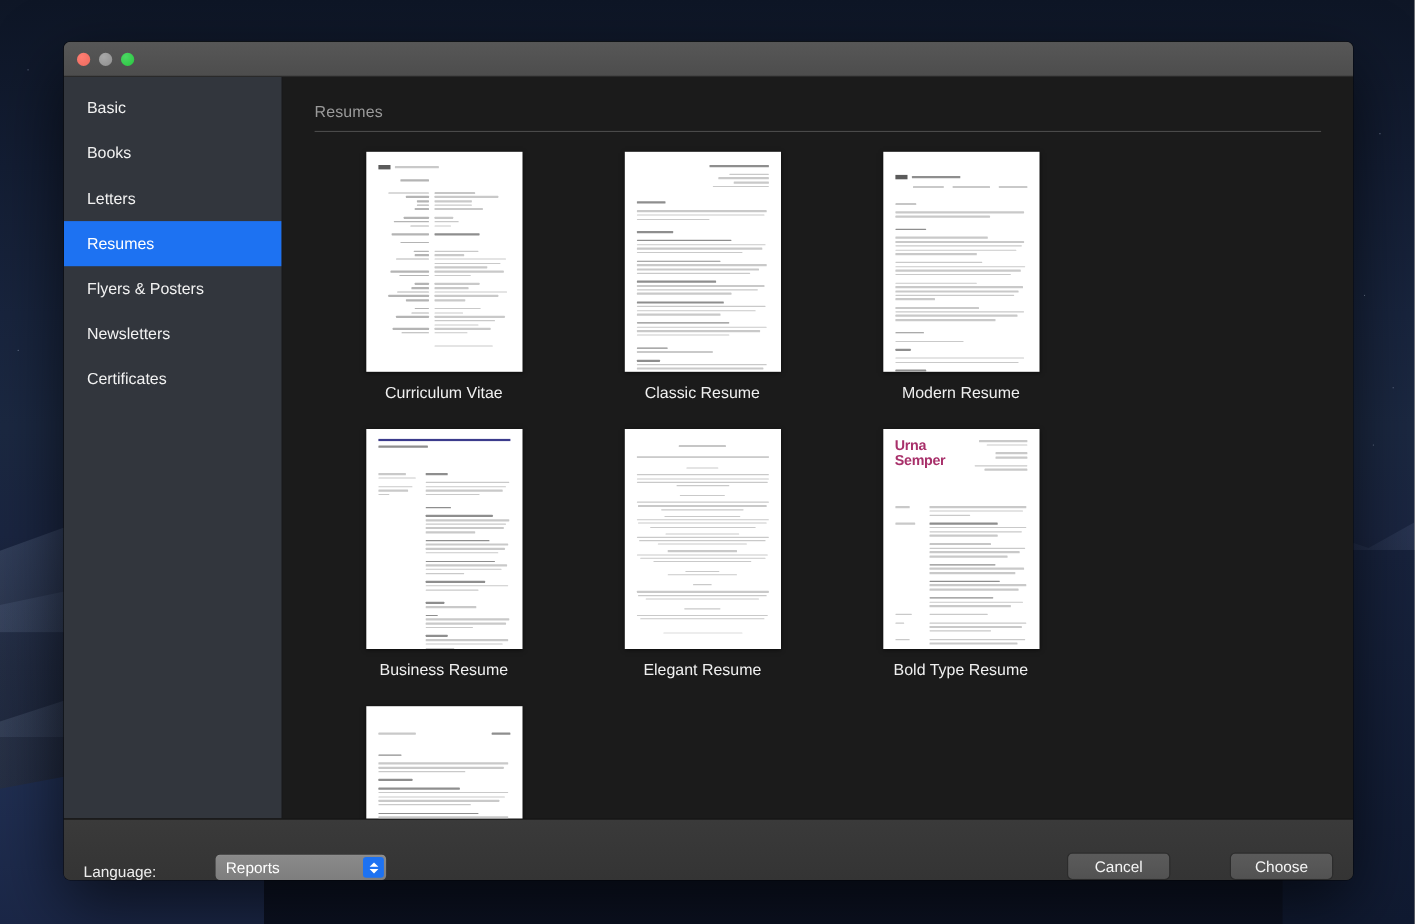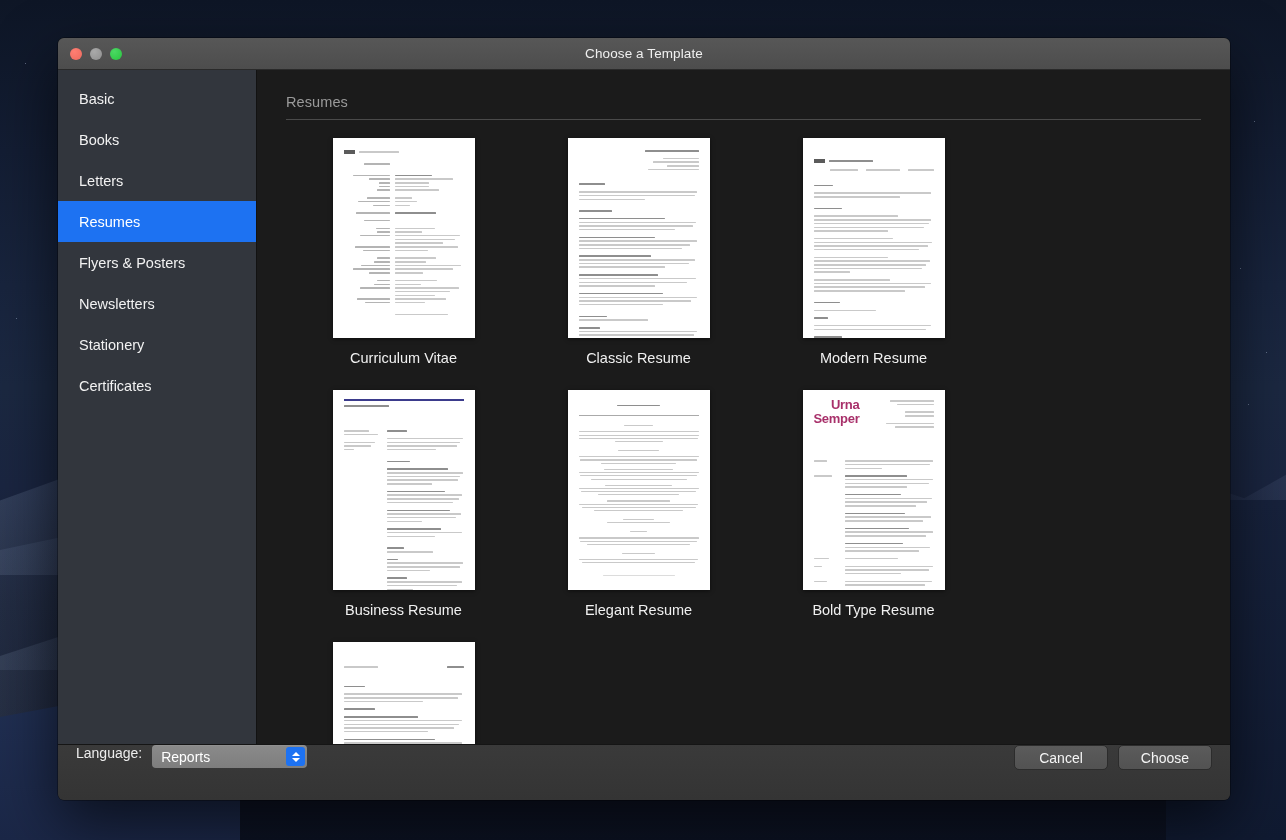--- a/index.html
+++ b/index.html
@@ -246,22 +246,23 @@
     letter-spacing: -0.3px;
   }
 
   
   #footer {
     height: 56px;
     flex: 0 0 56px;
     background: linear-gradient(180deg, #3a3a3a 0%, #343434 100%);
     border-top: 1px solid #151515;
     display: flex;
-    align-items: flex-start;
+    align-items: flex-end;
     padding: 0 18px;
+    gap: 44px;
   }
   #lang-label {
     font-size: 14px;
     color: #ededed;
     margin-right: 10px;
   }
   .popup {
     position: relative;
     height: 23px;
     width: 155px;
@@ -327,21 +328,20 @@
   <div class="star" style="left:1248px;top:404px;"></div>
 
   <div id="window">
 
     <div id="titlebar">
       <div class="traffic">
         <span class="tl-dot tl-close"></span>
         <span class="tl-dot tl-min"></span>
         <span class="tl-dot tl-max"></span>
       </div>
-      <div id="window-title">Choose a Template</div>
     </div>
 
     <div id="body-row">
 
       <div id="sidebar">
         <div class="side-item">
             <span>Basic</span>
           </div>
         <div class="side-item">
             <span>Books</span>
@@ -350,23 +350,20 @@
             <span>Letters</span>
           </div>
         <div class="side-item selected">
             <span>Resumes</span>
           </div>
         <div class="side-item">
             <span>Flyers &amp; Posters</span>
           </div>
         <div class="side-item">
             <span>Newsletters</span>
-          </div>
-        <div class="side-item">
-            <span>Stationery</span>
           </div>
         <div class="side-item">
             <span>Certificates</span>
           </div>
       </div>
 
       <div id="content">
 
         <div class="section-head">Resumes</div>
         <div class="section-rule"></div>
@@ -833,21 +830,21 @@
                 <div class="ln" style="width:94%;"></div>
                 <div class="gap-l"></div>
                 <div class="ln light" style="width:60%;"></div>
               </div>
             </div>
             <div class="tile-label">Elegant Resume</div>
           </div>
 
           <div class="tile">
             <div class="thumb-wrap">
-              <div class="page" style="padding-top:8px;text-align:right;">
+              <div class="page" style="padding-top:8px;">
                 <div style="display:flex;justify-content:space-between;align-items:flex-start;">
                   <div class="bold-name" style="color:#A8306A;">
                     <div>Urna</div>
                     <div>Semper</div>
                   </div>
                   <div style="width:46%;padding-top:2px;">
                     <div class="ln" style="width:78%;margin-left:auto;"></div>
                     <div class="ln" style="width:66%;margin-left:auto;"></div>
                     <div class="gap-s"></div>
                     <div class="ln" style="width:52%;margin-left:auto;"></div>

